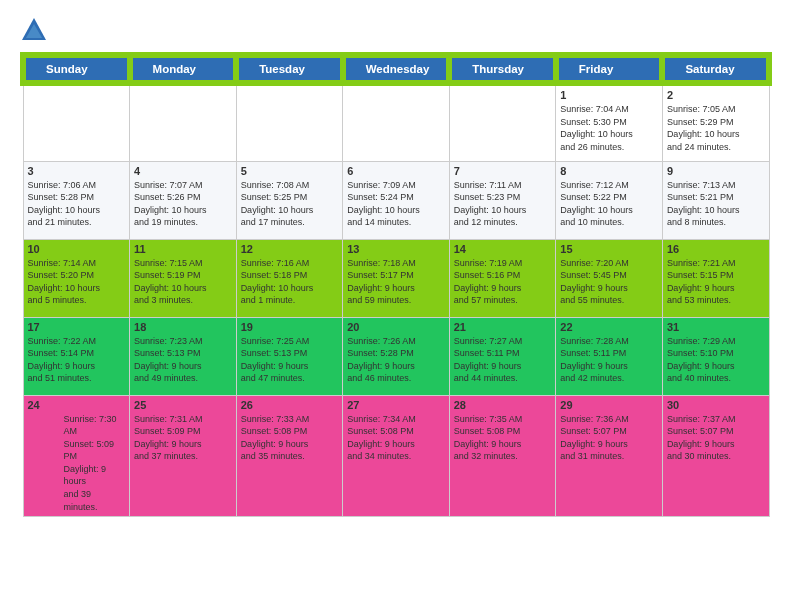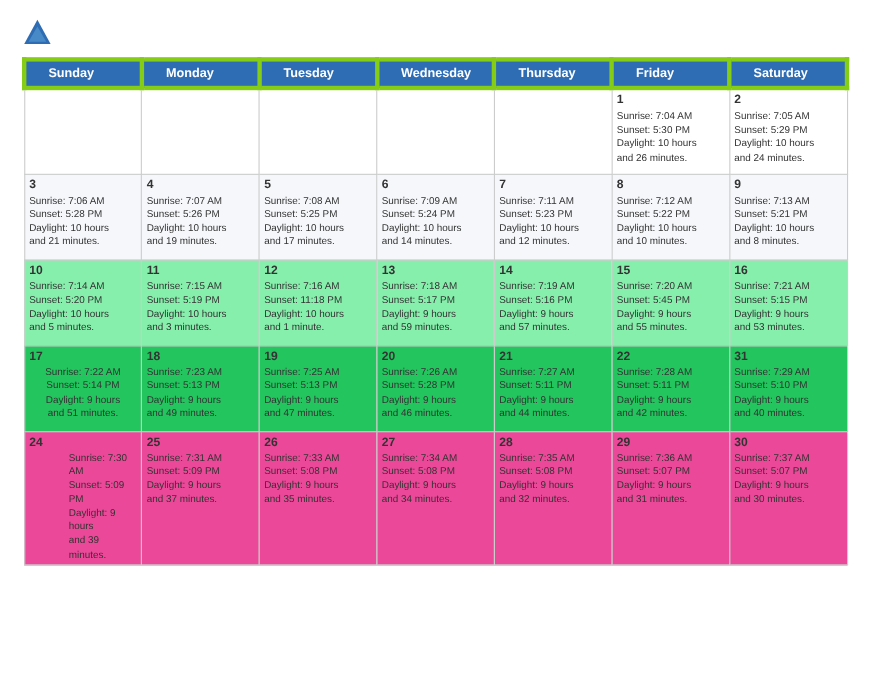--- a/index.html
+++ b/index.html
@@ -62,21 +62,21 @@
       border-collapse: collapse;
       table-layout: fixed;
     }
     .calendar th {
       background: #2e6db4;
       color: #fff;
       font-size: 11.5px;
       font-weight: bold;
       padding: 5px 20px;
       text-align: left;
-      border: 4px solid #84cc16;
+      border: 6px solid #84cc16;
     }
     .calendar td {
       border: 1px solid #ccc;
       vertical-align: top;
       padding: 3px 4px;
       font-size: 9.5px;
       color: #333;
       height: 78px;
       background: #fff;
     }
@@ -96,21 +96,21 @@
       font-size: 9px;
       line-height: 1.4;
       color: #333;
     }
     td.empty {
       background: #fff !important;
     }
     
     .calendar tbody tr:nth-child(1) td { background: #fff; }
     .calendar tbody tr:nth-child(2) td { background: #f5f7fa; }
-    .calendar tbody tr:nth-child(3) td { background: #86efac; margin-left: 24px; }
+    .calendar tbody tr:nth-child(3) td { background: #84cc16; margin-left: 24px; }
     .calendar tbody tr:nth-child(4) td { background: #22c55e; }
     .calendar tbody tr:nth-child(5) td { background: #ec4899; }
   </style>
 </head>
 <body>
 
 <div class="page">
   <div class="header">
     <div class="logo">
       <svg class="logo-icon" viewBox="0 0 28 28">
@@ -224,21 +224,21 @@
           <td>
             <span class="day-num">11</span>
             <div class="day-info" style="white-space: pre-line;">Sunrise: 7:15 AM
 Sunset: 5:19 PM
 Daylight: 10 hours
 and 3 minutes.</div>
           </td>
           <td>
             <span class="day-num">12</span>
             <div class="day-info" style="white-space: pre-line;">Sunrise: 7:16 AM
-Sunset: 11:18 PM
+Sunset: 5:18 PM
 Daylight: 10 hours
 and 1 minute.</div>
           </td>
           <td>
             <span class="day-num">13</span>
             <div class="day-info" style="white-space: pre-line;">Sunrise: 7:18 AM
 Sunset: 5:17 PM
 Daylight: 9 hours
 and 59 minutes.</div>
           </td>
@@ -260,21 +260,21 @@
             <span class="day-num">16</span>
             <div class="day-info" style="white-space: pre-line;">Sunrise: 7:21 AM
 Sunset: 5:15 PM
 Daylight: 9 hours
 and 53 minutes.</div>
           </td>
         </tr>
         <tr>
           <td>
             <span class="day-num">17</span>
-            <div class="day-info" style="white-space: pre-line; text-align: center;">Sunrise: 7:22 AM
+            <div class="day-info" style="white-space: pre-line;">Sunrise: 7:22 AM
 Sunset: 5:14 PM
 Daylight: 9 hours
 and 51 minutes.</div>
           </td>
           <td>
             <span class="day-num">18</span>
             <div class="day-info" style="white-space: pre-line;">Sunrise: 7:23 AM
 Sunset: 5:13 PM
 Daylight: 9 hours
 and 49 minutes.</div>

